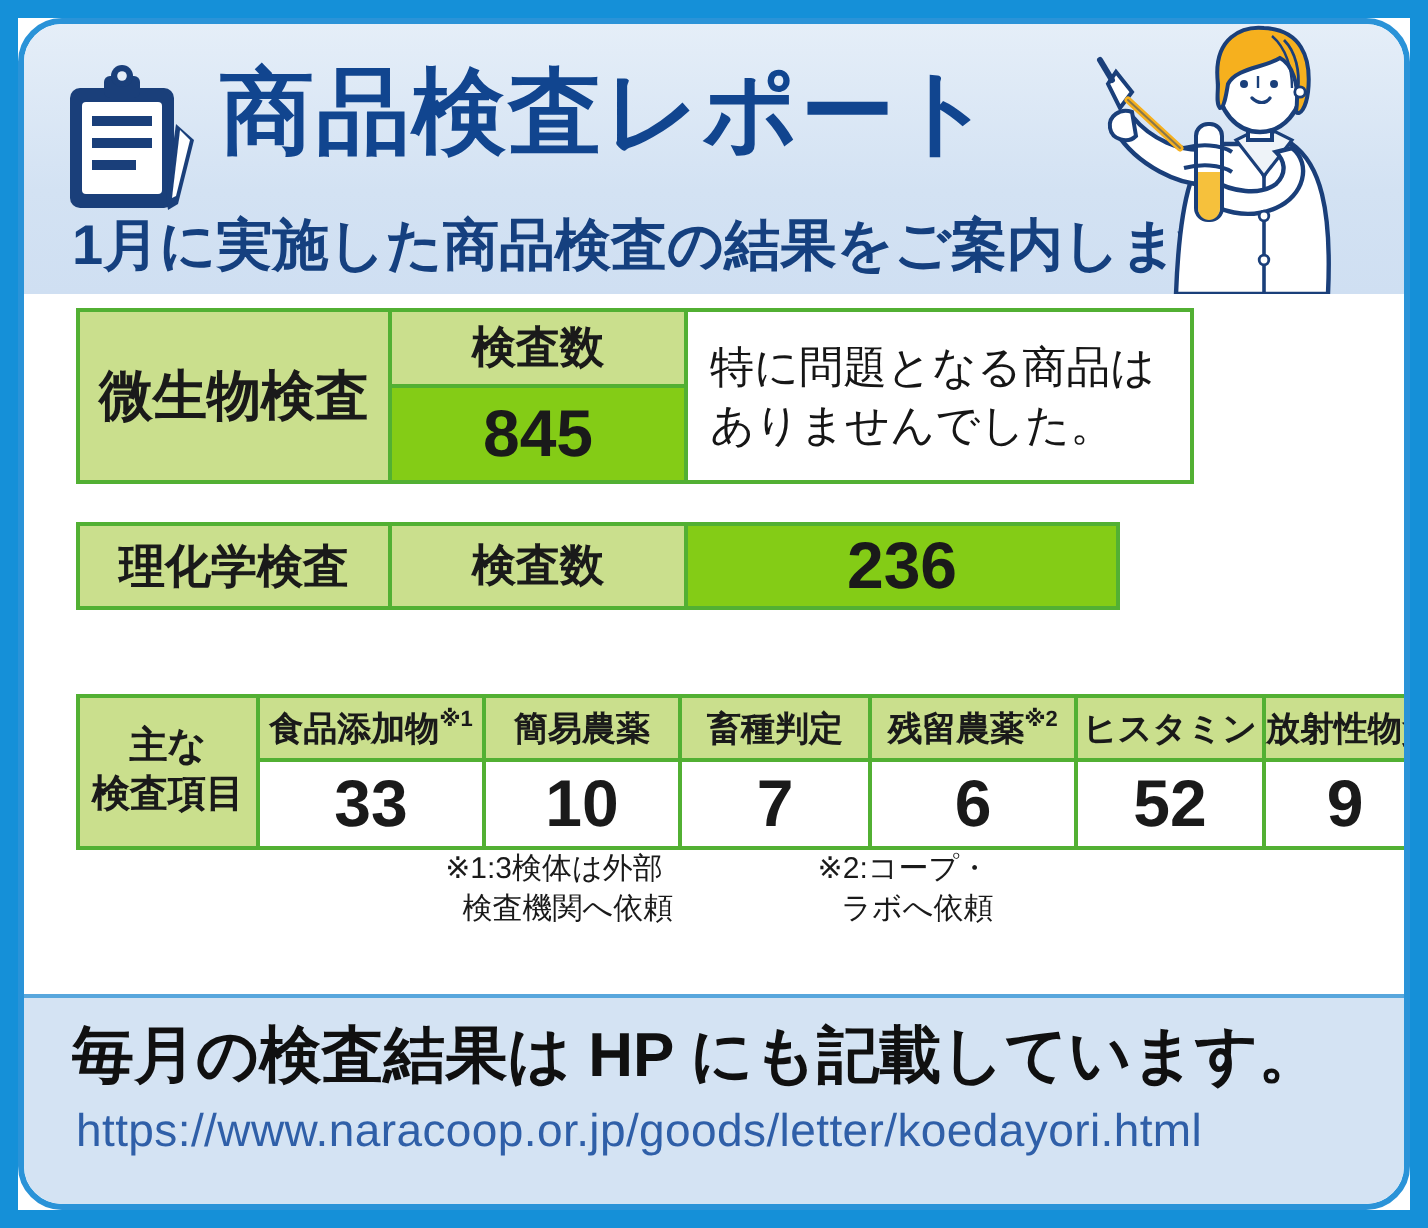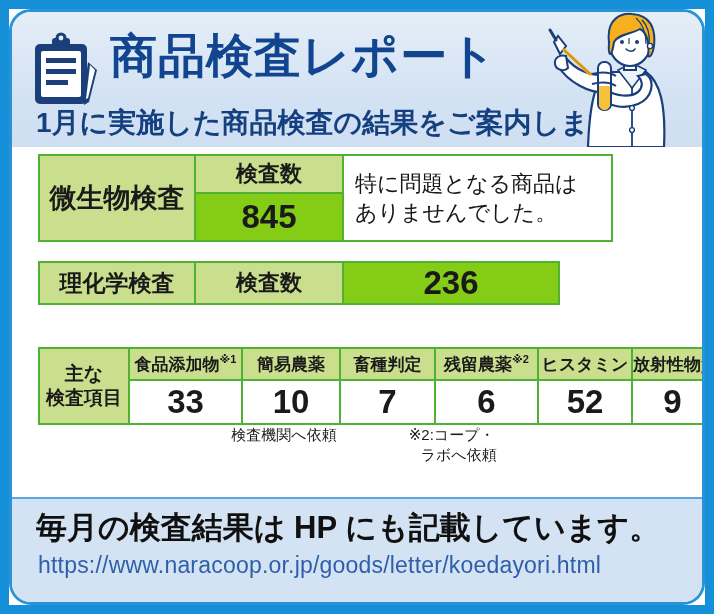--- a/index.html
+++ b/index.html
@@ -135,21 +135,21 @@
     width: 540px;
   }
   #table1 td.label-cell { width: 154px; font-size: 27px; }
   #table1 td.count-cell { width: 146px; }
   #table1 td.note-cell {
     width: 240px;
     text-align: left;
     font-size: 22px;
     font-weight: normal;
     line-height: 1.32;
-    padding: 2px 16px 2px 11px;
+    padding: 2px 0 2px 11px;
     color: #161616;
   }
   #table1 .row-h { height: 38px; }
   #table1 .row-v { height: 48px; }
 
   
   #table2 {
     position: absolute;
     left: 26px;
     top: 114px;
@@ -372,20 +372,21 @@
           <td class="col-val bignum">7</td>
           <td class="col-val bignum">6</td>
           <td class="col-val bignum">52</td>
           <td class="col-val bignum">9</td>
         </tr>
       </tbody>
         </table>
 
       <div class="footnotes">
         <div class="footnote">
+          <div>※1:3検体は外部</div>
           <div class="fn-ind">検査機関へ依頼</div>
         </div>
         <div class="footnote">
           <div>※2:コープ・</div>
           <div class="fn-ind">ラボへ依頼</div>
         </div>
       </div>
     </div>
 
     <div class="footer">

